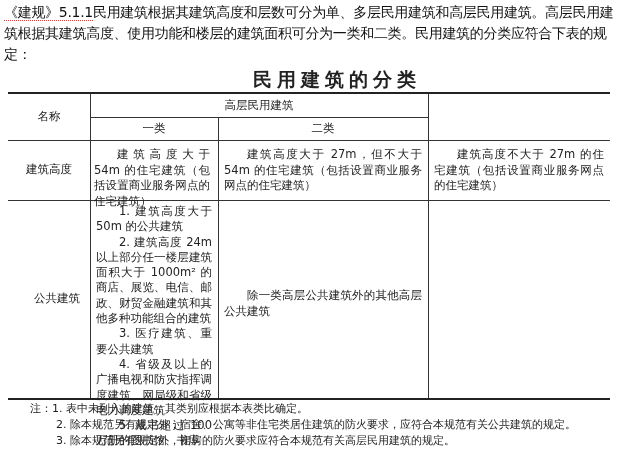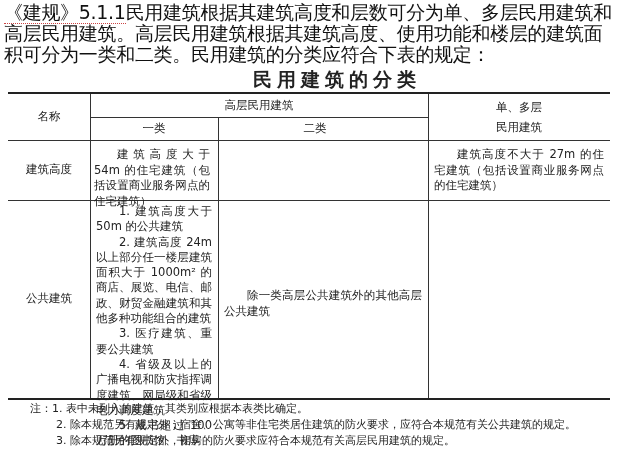--- a/index.html
+++ b/index.html
@@ -1,18 +1,18 @@
 <!DOCTYPE html>
 <html><head>
 <meta charset="utf-8">
 <style>
   html, body { margin:0; padding:0; background:#ffffff; }
   body { width:620px; height:452px; position:relative; overflow:hidden; color:#1a1a1a;
          font-family:"DejaVu Sans","Liberation Sans",sans-serif; }
-  .intro { position:absolute; left:4px; top:2px; width:614px; font-size:19px; line-height:21px; color:#111; letter-spacing:-0.3px; }
+  .intro { position:absolute; left:4px; top:2px; width:614px; font-size:14px; line-height:21px; color:#111; letter-spacing:-0.3px; }
   .intro .ref { border-bottom:1px dotted #c44; }
   .caption { position:absolute; left:0; width:620px; top:67px; text-align:center; font-size:19px; font-weight:bold; letter-spacing:5px; color:#222;padding-left:27px; }
   .tbl { position:absolute; left:8px; top:92px; width:602px; border-top:2px solid #222; border-bottom:2px solid #222; }
   .cell { position:absolute; box-sizing:border-box; font-size:11.5px; line-height:15.5px; color:#222; padding:0 6px; }
   .vline { position:absolute; width:1px; background:#333; }
   .hline { position:absolute; height:1px; background:#333; }
   .center { display:flex; align-items:center; justify-content:center; text-align:center; }
   .para { text-indent:2em; text-align:justify; }
   .notes { position:absolute; left:30px; top:401px; font-size:11px; line-height:16px; color:#222; }
   .notes .item { padding-left:26px; }
@@ -33,31 +33,28 @@
   <div class="vline" style="left:210px; top:23px; height:281px;"></div>
   <div class="vline" style="left:420px; top:0; height:304px;"></div>
 
   <div class="hline" style="left:82px; width:338px; top:23px;"></div>
   <div class="hline" style="left:0; width:602px; top:46px;"></div>
   <div class="hline" style="left:0; width:602px; top:106px;"></div>
 
   <div class="cell center" style="left:82px; top:0; width:338px; height:23px;">高层民用建筑</div>
   <div class="cell center" style="left:0; top:0; width:82px; height:46px;">名称</div>
   <div class="cell center" style="left:82px; top:23px; width:128px; height:23px;">一类</div>
-  <div class="cell center" style="left:202px; top:23px; width:210px; height:23px;">二类</div>
-  <div class="cell center" style="left:420px; top:0; width:182px; height:46px; flex-direction:column; line-height:20px;">
-    <div>单、多层</div>
-    <div>民用建筑</div>
-  </div>
+  <div class="cell center" style="left:210px; top:23px; width:210px; height:23px;">二类</div>
 
   <div class="cell center" style="left:0; top:46px; width:82px; height:60px;">建筑高度</div>
   <div class="cell para" style="left:80px; top:53px; width:128px;">建筑高度大于 54m 的住宅建筑（包括设置商业服务网点的住宅建筑）</div>
+  <div class="cell para" style="left:210px; top:53px; width:210px;">建筑高度大于 27m，但不大于 54m 的住宅建筑（包括设置商业服务网点的住宅建筑）</div>
   <div class="cell para" style="left:420px; top:53px; width:182px;">建筑高度不大于 27m 的住宅建筑（包括设置商业服务网点的住宅建筑）</div>
 
-  <div class="cell center" style="left:0; top:106px; width:82px; height:198px;">公共建筑</div>
+  <div class="cell center" style="left:8px; top:106px; width:82px; height:198px;">公共建筑</div>
   <div class="cell" style="left:82px; top:110px; width:128px; line-height:15.3px;">
     <div class="para">1. 建筑高度大于 50m 的公共建筑</div>
     <div class="para">2. 建筑高度 24m 以上部分任一楼层建筑面积大于 1000m² 的商店、展览、电信、邮政、财贸金融建筑和其他多种功能组合的建筑</div>
     <div class="para">3. 医疗建筑、重要公共建筑</div>
     <div class="para">4. 省级及以上的广播电视和防灾指挥调度建筑、网局级和省级电力调度建筑</div>
     <div class="para">5. 藏书超过 100 万册的图书馆、书库</div>
   </div>
   <div class="cell para" style="left:210px; top:194px; width:210px;">除一类高层公共建筑外的其他高层公共建筑</div>
 </div>
 

